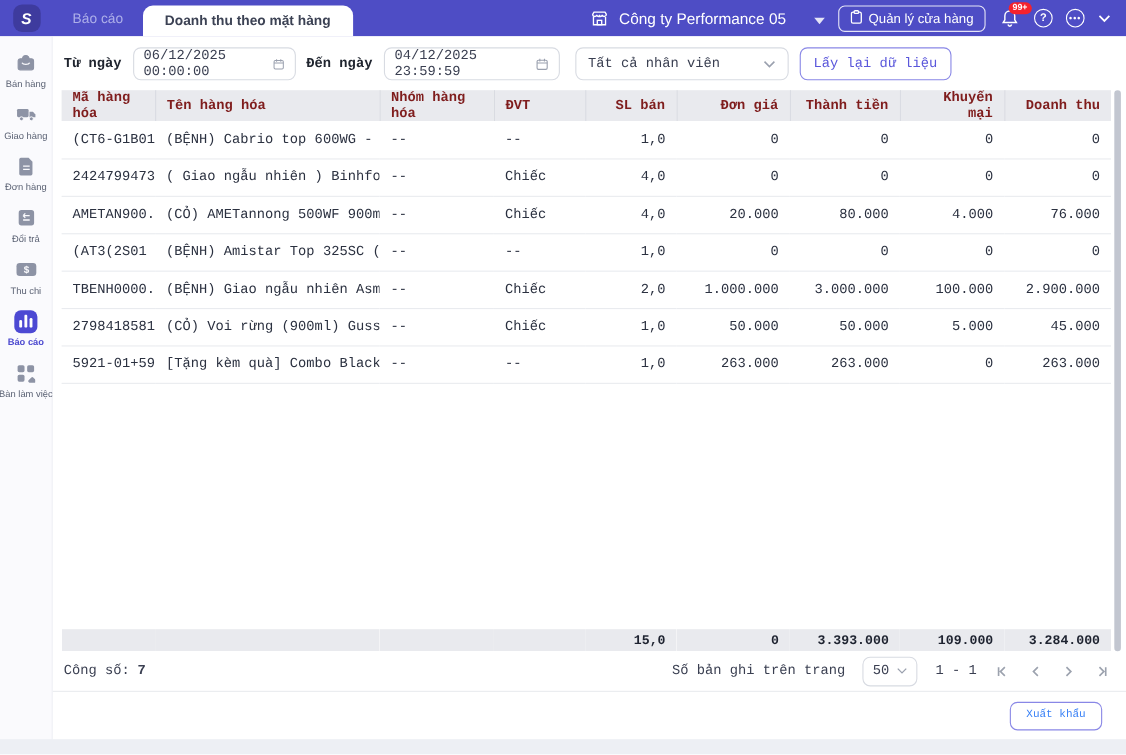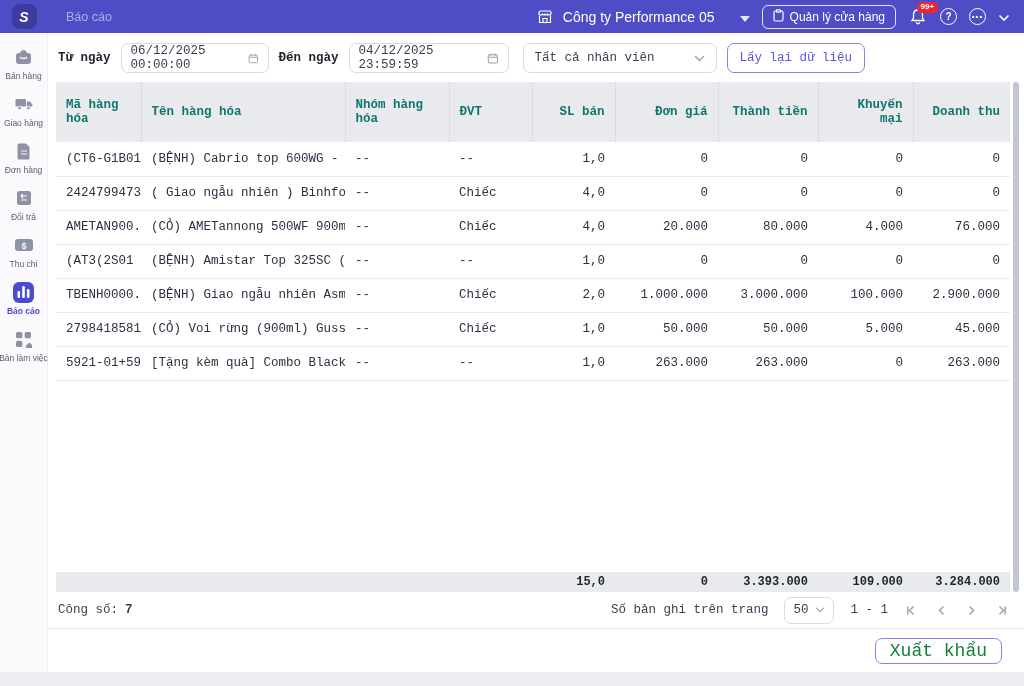--- a/index.html
+++ b/index.html
@@ -51,22 +51,22 @@
              justify-content:space-between; padding:0 11px; font-size:12.5px; color:#3A3F51; background:#fff;
              width:194px; cursor:pointer; }
   .reload-btn { height:30px; border:1px solid #8987E6; color:#5A57DB; border-radius:7px; background:#fff;
                 font-size:12.5px; padding:0 12px; cursor:pointer; font-family:inherit; }
 
   
   .table-wrap { flex:1; margin:0 14px 0 8px; position:relative; display:flex; flex-direction:column; }
   table { border-collapse:collapse; table-layout:fixed; width:100%; }
   col.c0{width:85px} col.c1{width:204px} col.c2{width:104px} col.c3{width:83px}
   col.c4{width:83px} col.c5{width:103px} col.c6{width:100px} col.c7{width:95px}
-  th { background:#E9EAEE; height:26px; font-size:12.5px; font-weight:700; color:#0f766e;
-       padding:16px 10px; text-align:left; }
+  th { background:#E9EAEE; height:26px; font-size:12.5px; font-weight:700; color:#7f1d1d;
+       padding:0 10px; text-align:left; }
   th:not(:first-child){ border-left:1px solid #D9DBE1; }
   th.num { text-align:right; }
   td { height:34px; font-size:12.5px; color:#2B3140; padding:0 10px; border-bottom:1px solid #E9EBEF;
        background:#fff; white-space:nowrap; overflow:hidden; }
   td.num { text-align:right; }
   .spacer { flex:1; }
   .totals td { background:#E9EAEE; border-bottom:none; height:20px; font-weight:700; font-size:12px; color:#1E2330; }
   .vscroll { position:absolute; right:-9px; top:0; bottom:0; width:6px; background:#C2C6D0; border-radius:3px; cursor:pointer; }
 
   
@@ -75,33 +75,34 @@
   .pg-left { display:flex; gap:7px; align-items:center; }
   .pg-left b { font-weight:700; }
   .pg-right { display:flex; align-items:center; gap:16px; }
   .pp-select { width:50px; height:27px; border:1px solid #D8DBE2; border-radius:7px; display:flex;
                align-items:center; justify-content:space-between; padding:0 8px; cursor:pointer; }
   .nav-ic { display:flex; align-items:center; justify-content:center; width:14px; height:14px; cursor:pointer; }
 
   
   .exportbar { border-top:1px solid #E9EBEF; height:44px; display:flex; align-items:center;
                justify-content:flex-end; padding-right:22px; }
-  .export-btn { height:26px; border:1px solid #8987E6; color:#15803d; border-radius:7px; background:#fff;
-                font-size:18px; padding:0 14px; cursor:pointer; font-family:inherit; }
+  .export-btn { height:26px; border:1px solid #8987E6; color:#3b82f6; border-radius:7px; background:#fff;
+                font-size:10px; padding:0 14px; cursor:pointer; font-family:inherit; }
 </style>
 </head>
 <body>
 
 <div class="app">
 
   <div class="topbar">
     <div class="logo-wrap">
       <div class="logo">S</div>
     </div>
     <div class="tab-inactive">Báo cáo</div>
+    <div class="tab-active">Doanh thu theo mặt hàng</div>
 
     <div class="topbar-right">
       <div class="company">
         <span class="side-icon">
           <svg width="16" height="16" viewBox="0 0 16 16" fill="none" stroke="#fff" stroke-width="1.2">
             <path d="M2.5 6.5 L2.5 13.5 L13.5 13.5 L13.5 6.5"></path>
             <path d="M1.8 4 L3 2 L13 2 L14.2 4 C14.2 5.2 13.3 6 12.2 6 C11.1 6 10.5 5.2 10.5 4.4 C10.5 5.2 9.7 6 8.6 6 C7.5 6 8 5.2 8 4.4 C8 5.2 8.5 6 7.4 6 C6.3 6 5.5 5.2 5.5 4.4 C5.5 5.2 4.9 6 3.8 6 C2.7 6 1.8 5.2 1.8 4 Z"></path>
             <rect x="6" y="9.5" width="4" height="4"></rect>
           </svg>
         </span>

